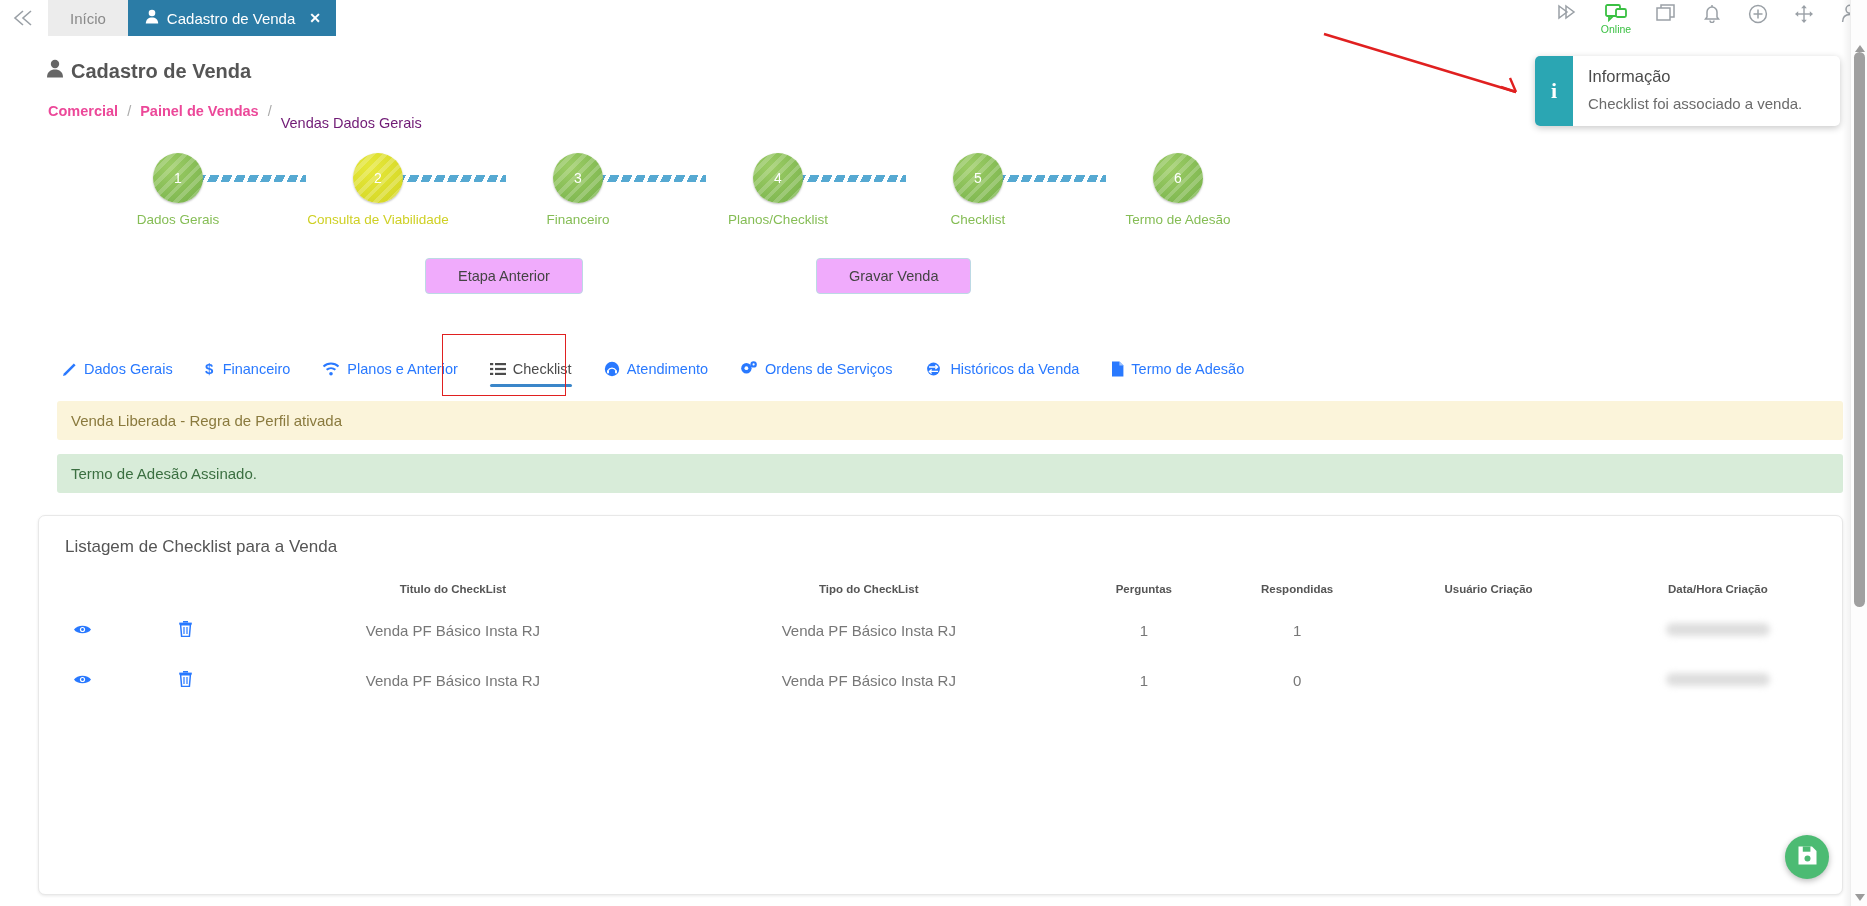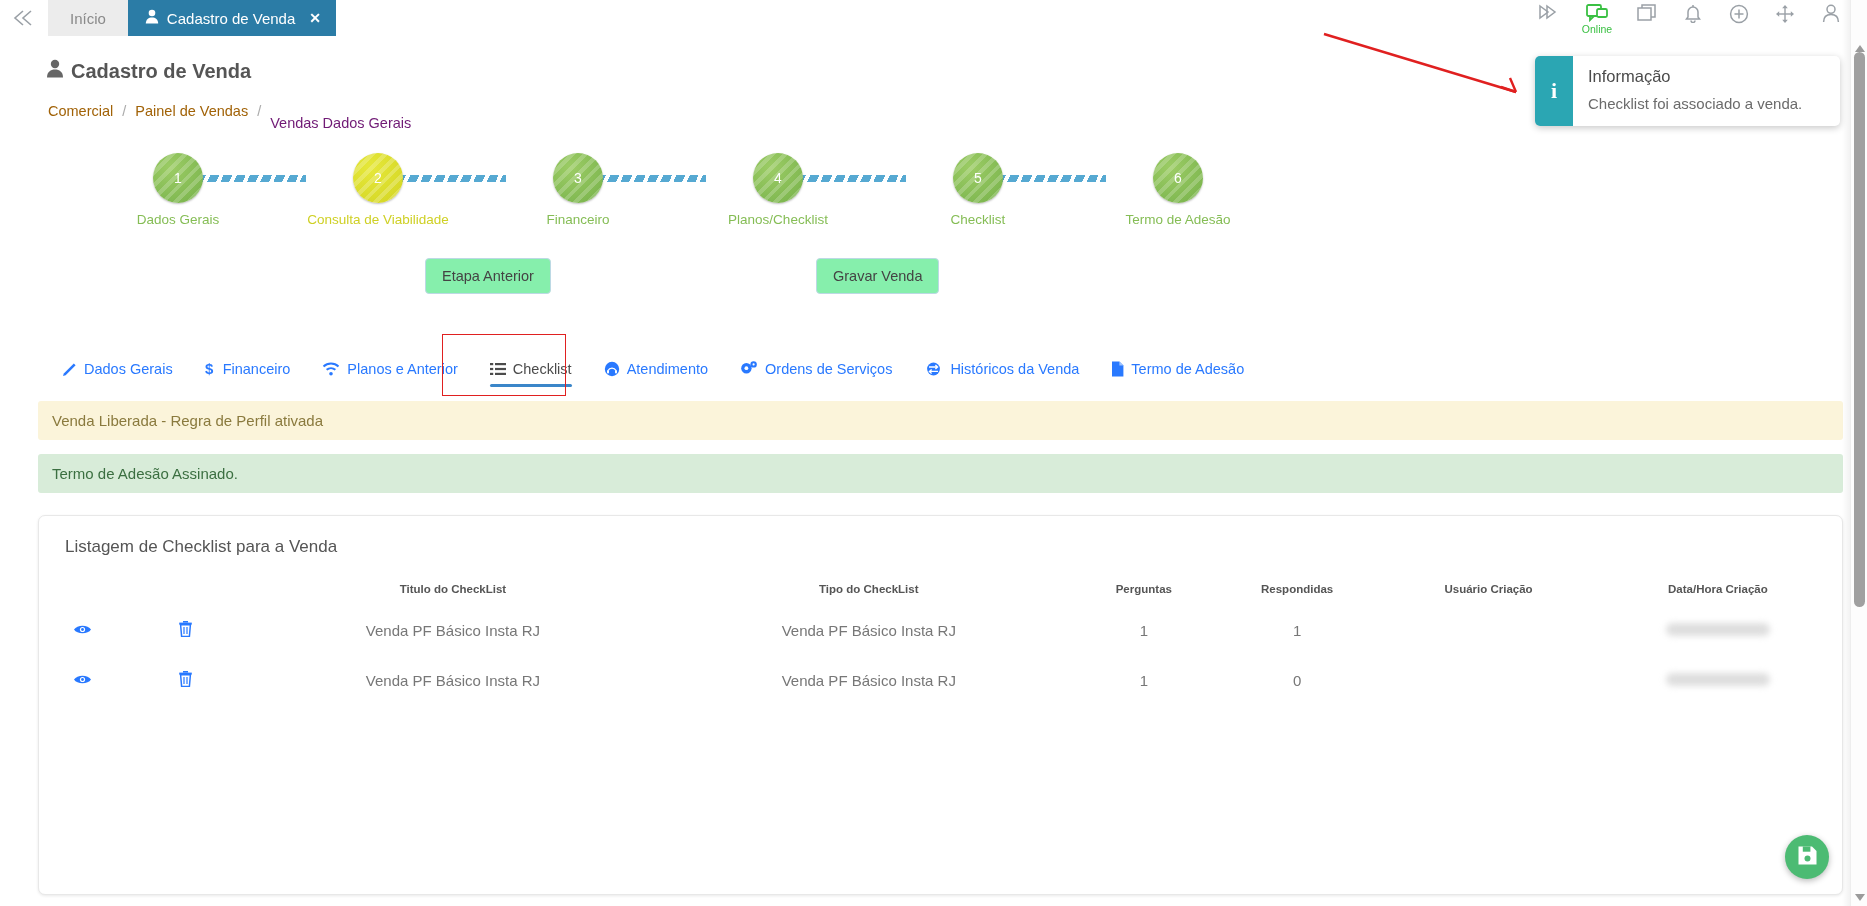--- a/index.html
+++ b/index.html
@@ -45,21 +45,21 @@
   }
   .tab-active .close-x {
     font-weight:bold; font-size:14px; margin-left:6px; cursor:pointer;
   }
   .person-glyph { display:inline-block; }
 
   .topbar-spacer { flex:1; }
   .topbar-icons {
     display:flex; align-items:flex-start;
     gap:20px;
-    padding-right:23px;
+    padding-right:4px;
     padding-top:4px;
     color:#9aa0a6;
   }
   .tb-icon { width:26px; height:30px; display:flex; flex-direction:column; align-items:center; justify-content:flex-start; }
   .tb-icon svg { display:block; }
   .online-wrap { position:relative; width:34px; display:flex; flex-direction:column; align-items:center;}
   .online-label { color:#3ac043; font-size:10.5px; margin-top:1px; white-space:nowrap;}
 
   
   .page-wrap { padding:0 0 0 0; position:relative; }
@@ -67,21 +67,21 @@
     margin:22px 0 0 46px;
     font-size:20px; color:#555; font-weight:bold;
     display:flex; align-items:center; gap:7px;
   }
   .breadcrumb {
     margin:8px 0 0 48px;
     font-size:14.5px;
     display:flex; align-items:center; gap:9px;
     color:#777;
   }
-  .breadcrumb a { color:#a16207; text-decoration:none; }
+  .breadcrumb a { color:#ec4899; text-decoration:none;font-weight:bold; }
   .breadcrumb .sep { color:#aaa; }
   .breadcrumb .cur { color:#701a75;margin-top:24px; }
 
   
   .stepper {
     margin:22px 0 0 0;
     position:relative;
     height:90px;
     padding-left:78px;
   }
@@ -117,26 +117,26 @@
     z-index:1;
     background:
       repeating-linear-gradient(115deg, #ffffff 0 4px, rgba(255,255,255,0) 4px 12px),
       #56a9d2;
   }
 
   
   .actions { position:relative; height:58px; margin-top:6px; }
   .btn-light {
     position:absolute;
-    background:#86efac;
+    background:#f0abfc;
     border:1px solid #bcd9e4;
     border-radius:4px;
     color:#444;
     font-size:14.5px;
-    padding:9px 16px;
+    padding:9px 32px;
     cursor:pointer;
     font-family:"Liberation Sans", sans-serif;
   }
   #btn-prev { left:425px; top:9px; }
   #btn-save { left:816px; top:9px; }
 
   
   .tabrow {
     margin:34px 0 0 48px;
     display:flex; align-items:flex-end;
@@ -162,21 +162,21 @@
   .tab-highlight {
     position:absolute;
     border:1.5px solid #e02020;
     left:394px; top:-7px; width:124px; height:62px;
     pointer-events:none;
   }
   .tab-item svg { display:block; }
 
   
   .alert {
-    margin:10px 24px 0 38px;
+    margin:10px 24px 0 57px;
     padding:11px 14px;
     font-size:15px;
     border-radius:3px;
   }
   .alert.warn { background:#fbf4da; color:#8a7a3e; }
   .alert.ok   { background:#d8ecd9; color:#3b6f41; margin-top:14px;}
 
   
   .card {
     margin:22px 24px 0 38px;

